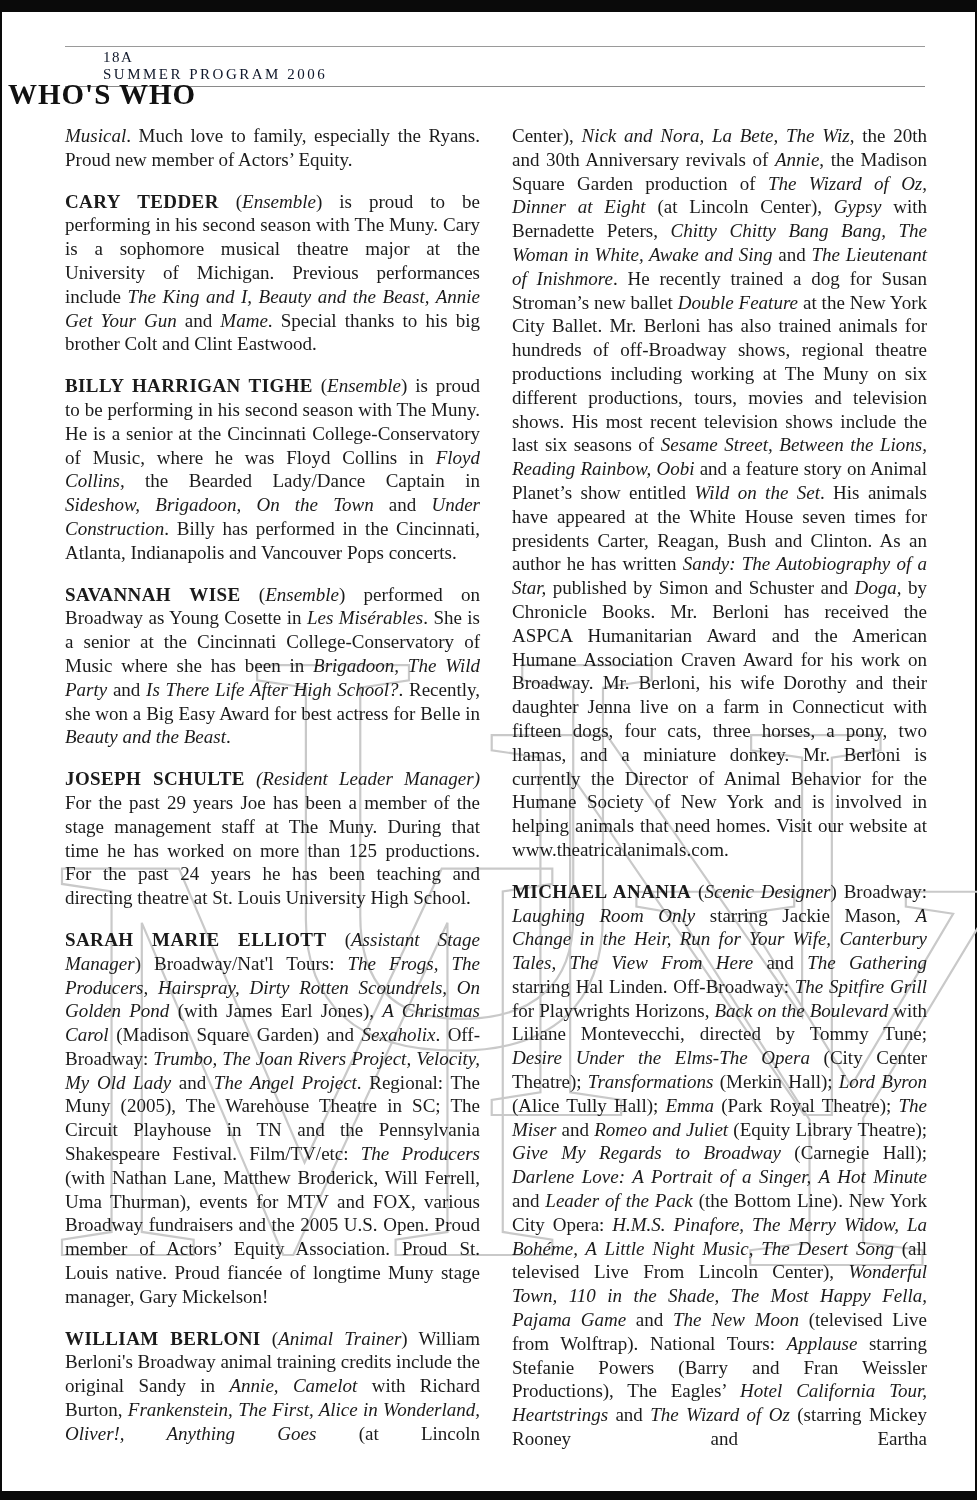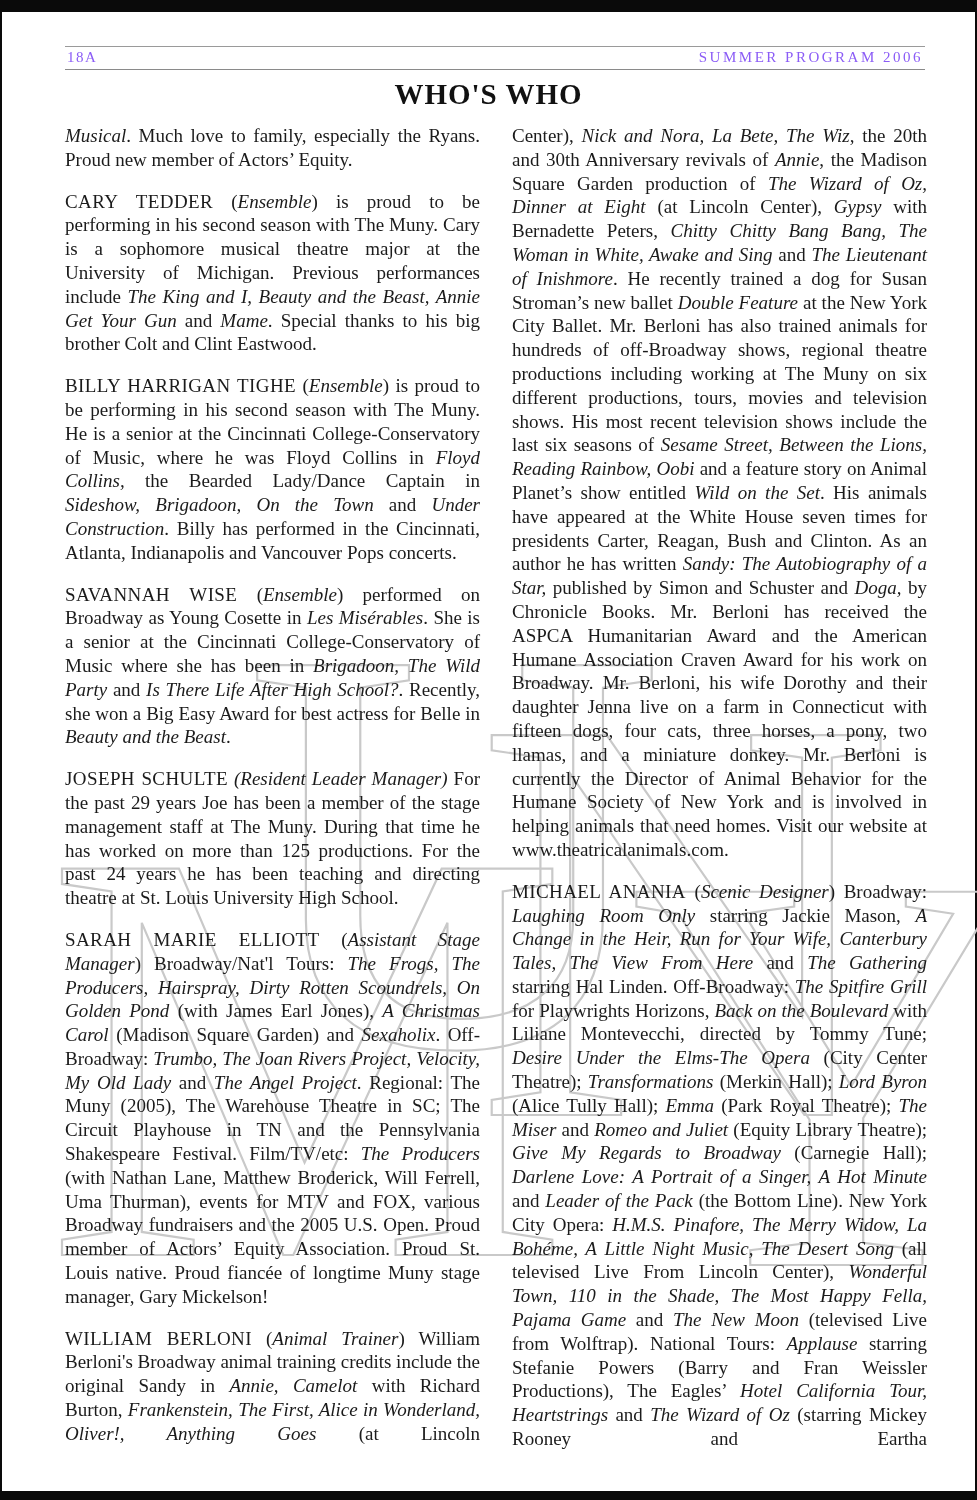--- a/index.html
+++ b/index.html
@@ -19,28 +19,27 @@
   .edge.left   { top:0; bottom:0; left:0; width:2px; }
   .edge.right  { top:0; bottom:0; right:0; width:2px; }
 
   
   .runhead {
     position:absolute; top:46px; left:65px; right:52px;
     border-top:1px solid #9a9a9a;
     border-bottom:1px solid #8a8a8a;
     padding:2px 2px 3px 2px;
     display:flex; justify-content:space-between; align-items:baseline;
-    font-size:15px; color:#8b5cf6;
+    font-size:15px; color:#0f172a;flex-direction:column;
   }
   .runhead .folio { letter-spacing:1.5px; }
   .runhead .program { letter-spacing:2.5px;margin-left:36px; }
 
   .page-title {
-    position:absolute; top:78px; left:0; right:0;
-    text-align:center;
+    position:absolute; top:78px; left:8px; right:0;
     font-size:29px; font-weight:bold; letter-spacing:1px;
     color:#111;
   }
 
   
   .watermark { position:absolute; top:0; left:0; z-index:1; pointer-events:none; }
 
   
   .columns {
     position:absolute; top:124px; left:65px; right:50px; bottom:12px;
@@ -48,21 +47,21 @@
     z-index:2;
   }
   .col { flex:1 1 0; min-width:0; }
   .col p {
     margin:0 0 18px 0;
     font-size:19px; line-height:23.8px;
     text-align:justify;
     color:#1b1b1b;
   }
   .col p.cut { text-align-last: justify; }
-  .b { font-weight:normal; letter-spacing:0.4px; }
+  .b { font-weight:bold; letter-spacing:0.4px; }
   .i { font-style:italic; }
 </style>
 </head>
 <body>
 
 <div class="page">
 
   <div class="edge top"></div>
   <div class="edge bottom"></div>
   <div class="edge left"></div>

